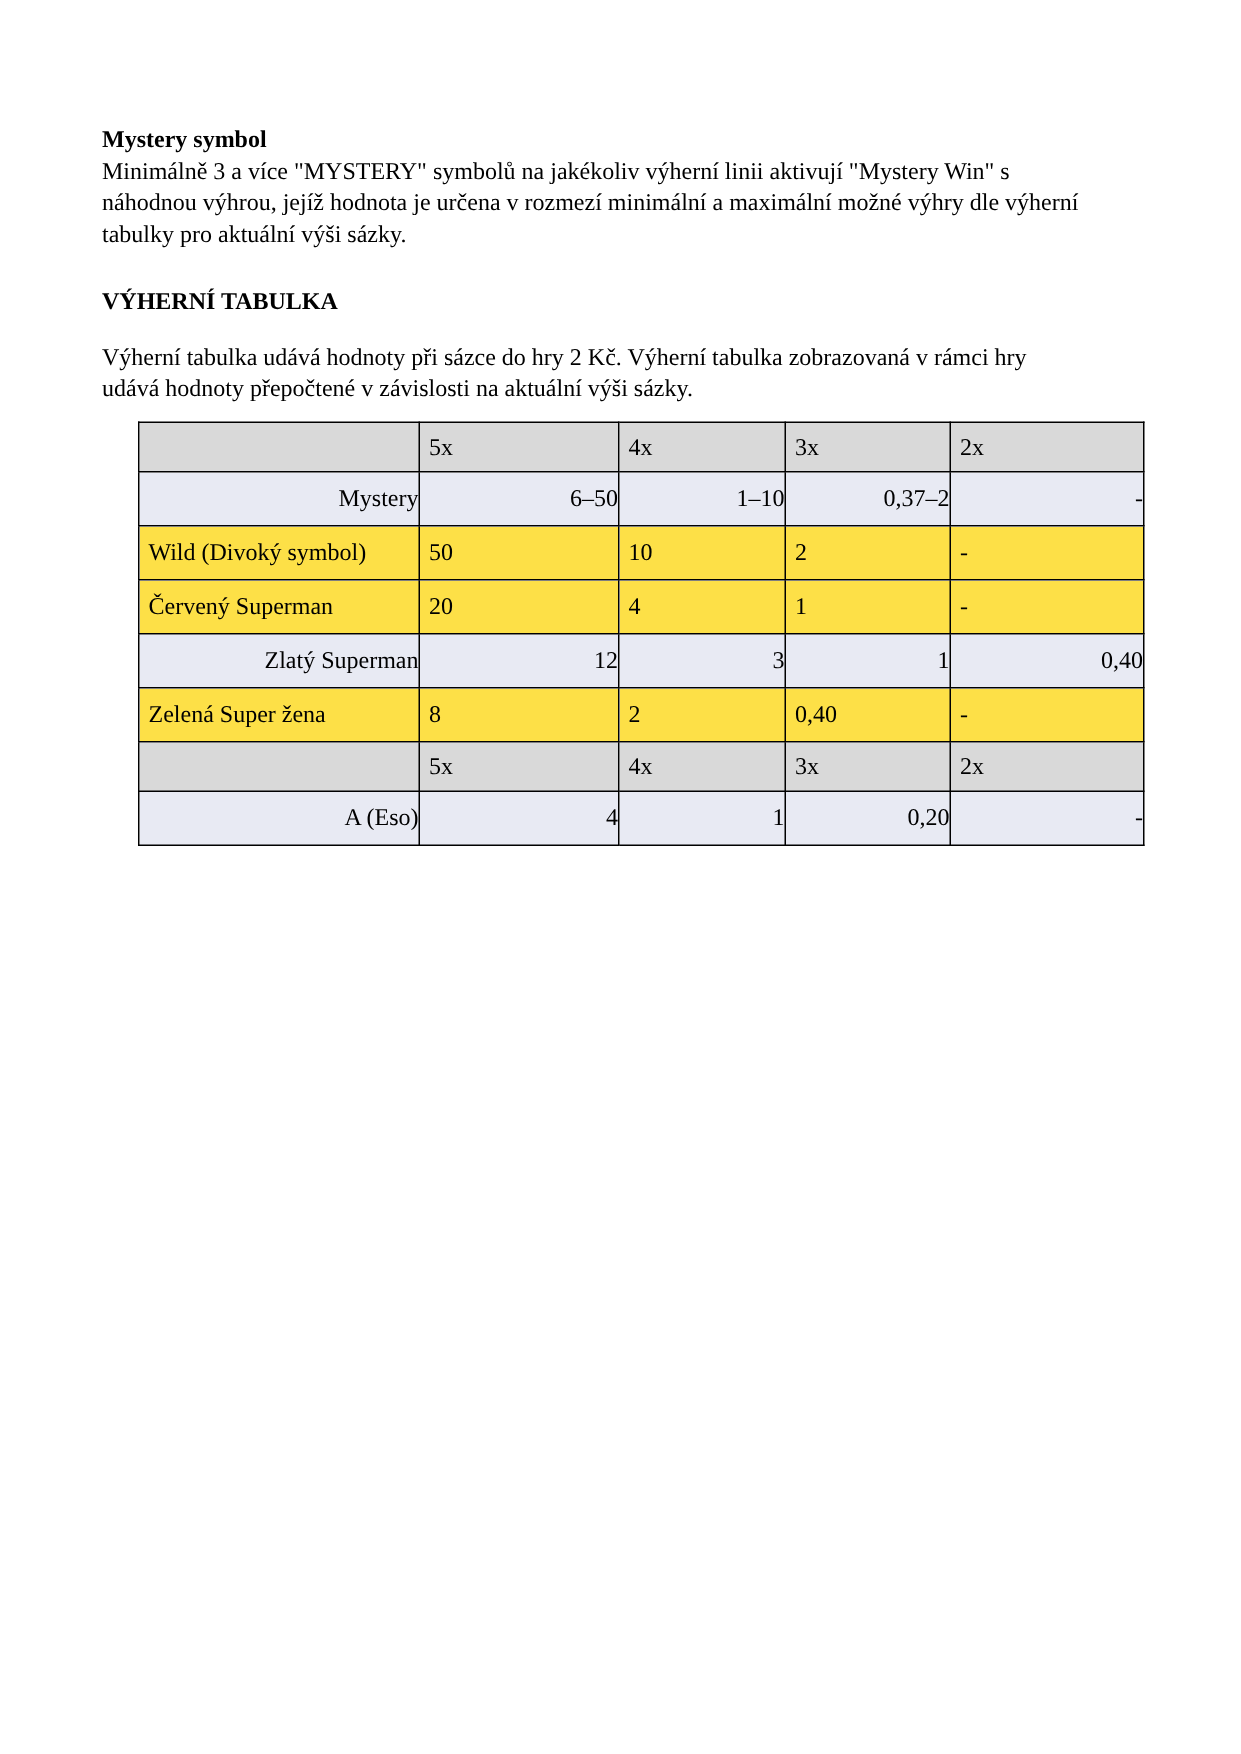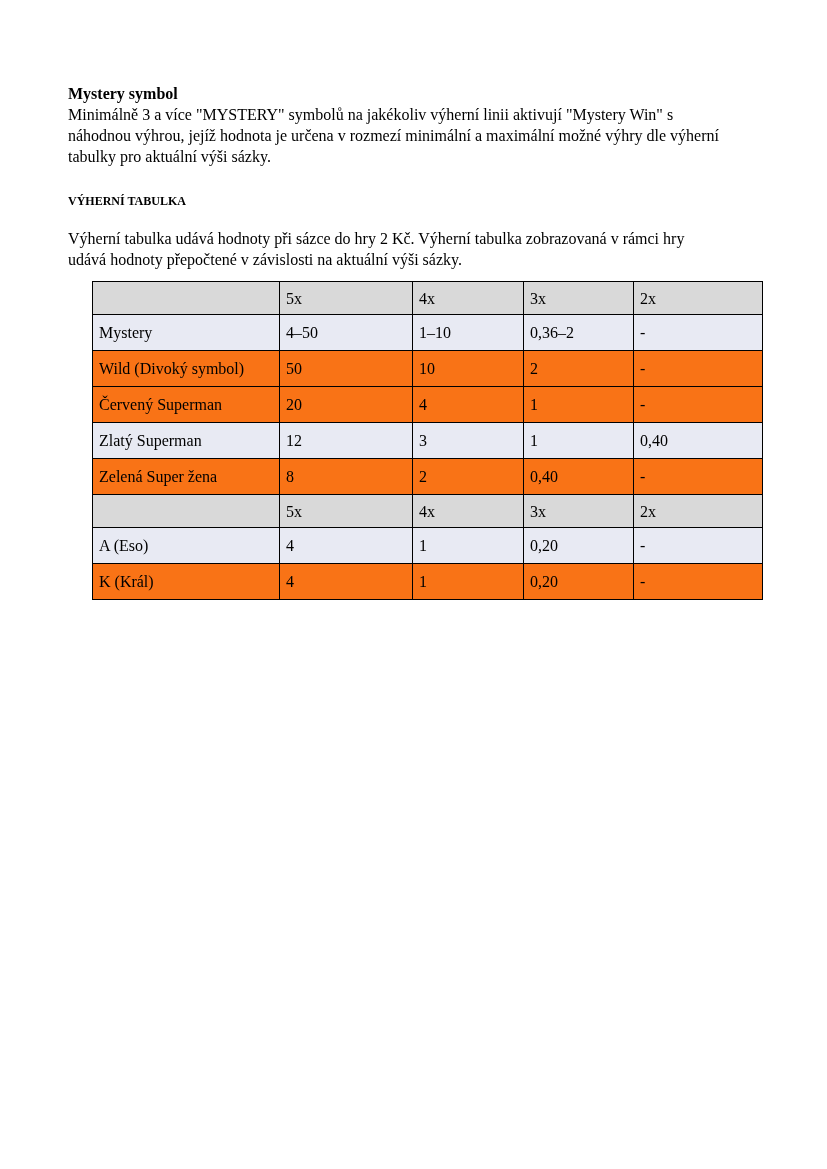--- a/index.html
+++ b/index.html
@@ -15,40 +15,40 @@
     line-height: 21px;
     overflow: hidden;
   }
   .content {
     padding: 83px 63px 0 68px;
   }
   .b { font-weight: bold; }
   .para { white-space: pre-line; }
   .section-heading {
     font-weight: bold;
-    font-size: 12px;
+    font-size: 16px;
     margin: 24px 0 16px 0;
   }
   .paytable-wrap { margin: 11px 0 0 24px; font-family: Liberation Serif, serif; }
   table.paytable {
     border-collapse: collapse;
     table-layout: fixed;
     width: 670px;
   }
   table.paytable td {
     border: 1px solid #000000;
     padding: 0 0 0 6px;
     vertical-align: middle;
     height: 36px;
     font-size: 16px;
     overflow: hidden;
   }
   tr.row-header td { background: var(--header-bg, #d9d9d9); height: 33px; }
-  tr.row-alt td    { background: var(--alt-bg, #e8eaf3); }
-  tr.row-plain td  { background: #f97316; }
+  tr.row-alt td    { background: var(--alt-bg, #e8eaf3); text-align: right; }
+  tr.row-plain td  { background: #fde047; }
 </style>
 </head>
 <body>
 
 <div class="page" style="--header-bg: #d9d9d9; --alt-bg: #e8eaf3;">
   <div class="content">
 
     <div class="b">Mystery symbol</div>
     <div class="para">Minimálně 3 a více "MYSTERY" symbolů na jakékoliv výherní linii aktivují "Mystery Win" s
 náhodnou výhrou, jejíž hodnota je určena v rozmezí minimální a maximální možné výhry dle výherní
@@ -71,23 +71,23 @@
         <tbody>
             <tr class="row-header">
               <td></td>
               <td>5x</td>
               <td>4x</td>
               <td>3x</td>
               <td>2x</td>
             </tr>
             <tr class="row-alt">
               <td>Mystery</td>
-              <td>4–50</td>
+              <td>6–50</td>
               <td>1–10</td>
-              <td>0,36–2</td>
+              <td>0,37–2</td>
               <td>-</td>
             </tr>
             <tr class="row-plain">
               <td>Wild (Divoký symbol)</td>
               <td>50</td>
               <td>10</td>
               <td>2</td>
               <td>-</td>
             </tr>
             <tr class="row-plain">
@@ -118,25 +118,18 @@
               <td>3x</td>
               <td>2x</td>
             </tr>
             <tr class="row-alt">
               <td>A (Eso)</td>
               <td>4</td>
               <td>1</td>
               <td>0,20</td>
               <td>-</td>
             </tr>
-            <tr class="row-plain">
-              <td>K (Král)</td>
-              <td>4</td>
-              <td>1</td>
-              <td>0,20</td>
-              <td>-</td>
-            </tr>
           </tbody>
       </table>
     </div>
 
   </div>
 </div>
 
 </body></html>

